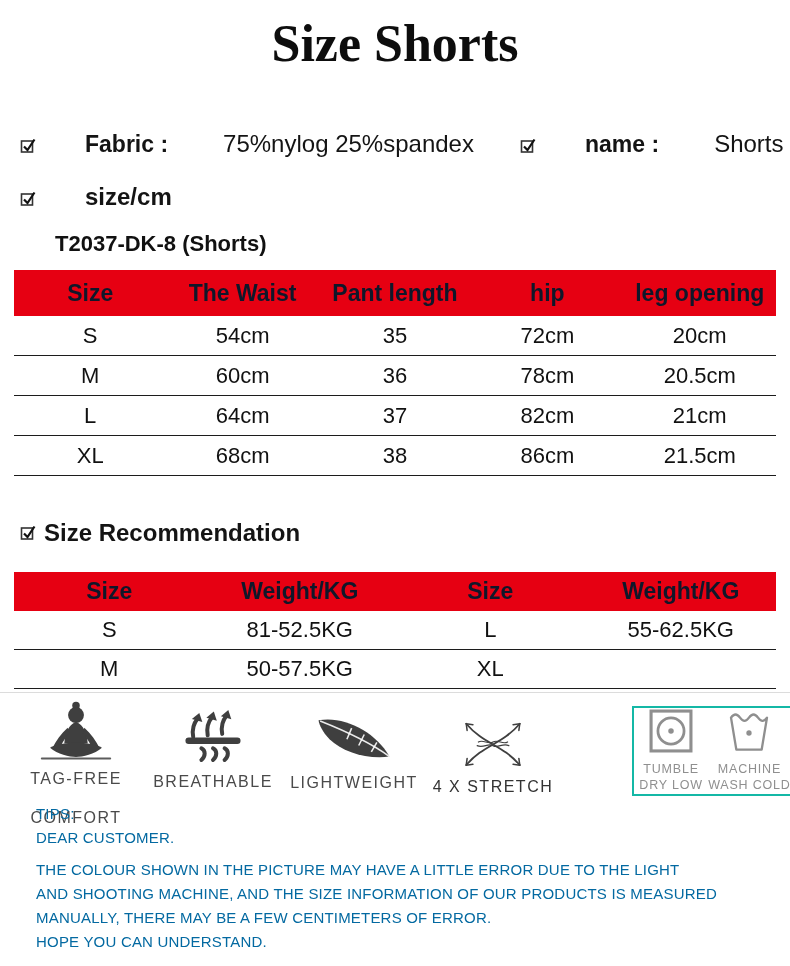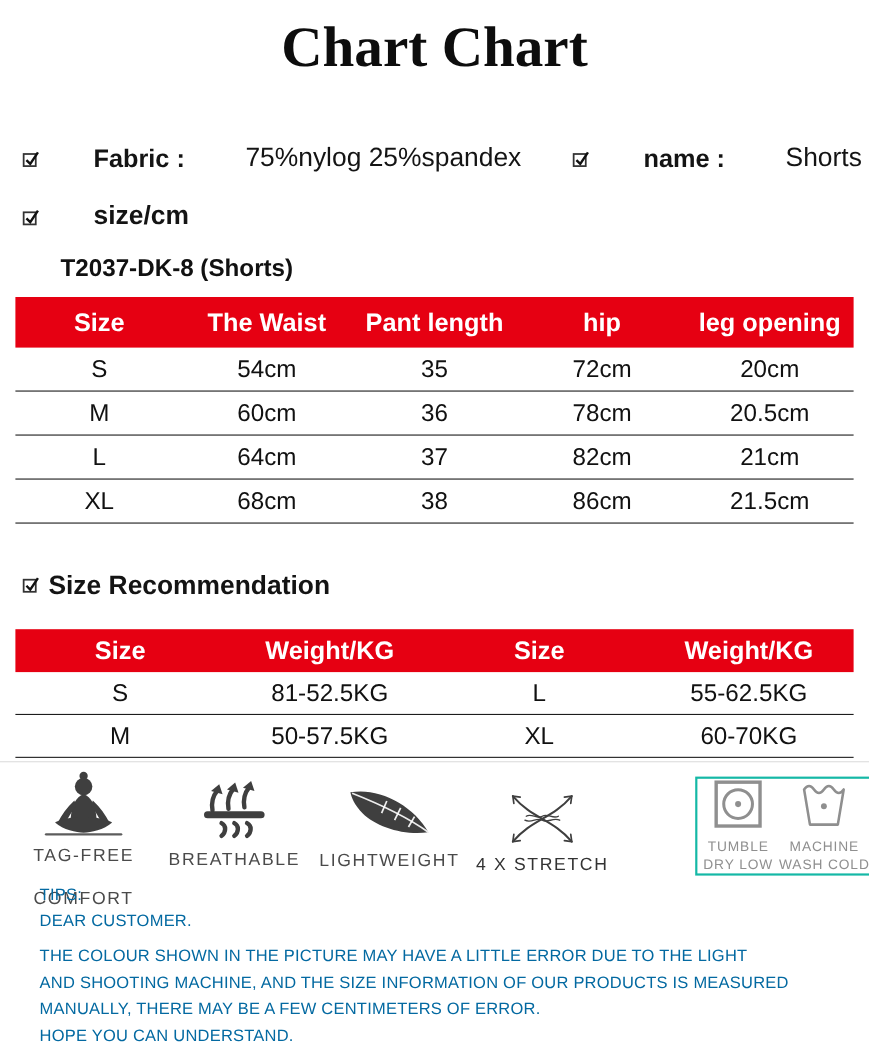--- a/index.html
+++ b/index.html
@@ -13,21 +13,21 @@
   
   .meta-row{position:absolute;display:flex;align-items:flex-end;gap:41px;}
   .chk{flex:0 0 auto;margin-right:7px;display:inline-block;}
   .meta-label{font-size:23px;font-weight:700;color:#141414;}
   .meta-value{font-size:24px;font-weight:400;margin-left:14px;color:#141414;}
   .model-label{position:absolute;left:55px;top:231px;font-size:22px;font-weight:700;}
 
   
   .tbl{position:absolute;left:14px;width:762px;}
   .tbl-head{display:flex;align-items:center;background:var(--header-red,#e60012);
-    color:#ffffff;font-weight:700;font-size:23px;}
+    color:#0f172a;font-weight:700;font-size:23px;}
   .tbl1 .tbl-head{height:46px;}
   .tbl2 .tbl-head{height:39px;}
   .tbl-row{display:flex;align-items:center;border-bottom:1.5px solid #1c1c1c;
     font-size:22px;color:#111;}
   .tbl1 .tbl-row{height:39px;}
   .tbl2 .tbl-row{height:38px;}
   .c5{flex:0 0 20%;text-align:center;}
   .c4{flex:0 0 25%;text-align:center;}
 
   .section-heading{position:absolute;left:20px;top:519px;display:flex;align-items:center;
@@ -53,21 +53,21 @@
   
   .tips{position:absolute;left:36px;top:802px;font-size:15px;line-height:24px;
     color:#0369a1;letter-spacing:0.2px;}
   .tips .gap{margin-top:8px;}
 </style>
 </head>
 <body>
 
 <div id="page">
 
-  <div class="page-title">Chart Chart</div>
+  <div class="page-title">Size Shorts</div>
 
   <div class="meta-row" style="left:20px;top:130px;">
     <span class="chk">
       <svg width="17" height="17" viewBox="0 0 17 17">
           <rect x="1.5" y="4" width="11" height="11" fill="none" stroke="#333" stroke-width="1.6"></rect>
           <path d="M4 9.5 L7.5 13 L14.5 2.5" fill="none" stroke="#111" stroke-width="2.2"></path>
         </svg>
     </span>
     <span class="meta-label">Fabric :</span>
     <span class="meta-value">75%nylog 25%spandex</span>
@@ -154,21 +154,20 @@
     <div class="tbl-row">
       <span class="c4">S</span>
       <span class="c4">81-52.5KG</span>
       <span class="c4">L</span>
       <span class="c4">55-62.5KG</span>
     </div>
     <div class="tbl-row">
       <span class="c4">M</span>
       <span class="c4">50-57.5KG</span>
       <span class="c4">XL</span>
-      <span class="c4">60-70KG</span>
     </div>
   </div>
 
   <div class="divider"></div>
 
   <div class="feature" style="left:12px;top:700px;width:128px;">
     <div class="icon-wrap" style="height:62px;">
       <svg width="86" height="62" viewBox="0 0 100 74" fill="var(--icon-dark,#3f3f3f)">
         <circle cx="50" cy="6.5" r="4.5"></circle>
         <circle cx="50" cy="18" r="9.5"></circle>

